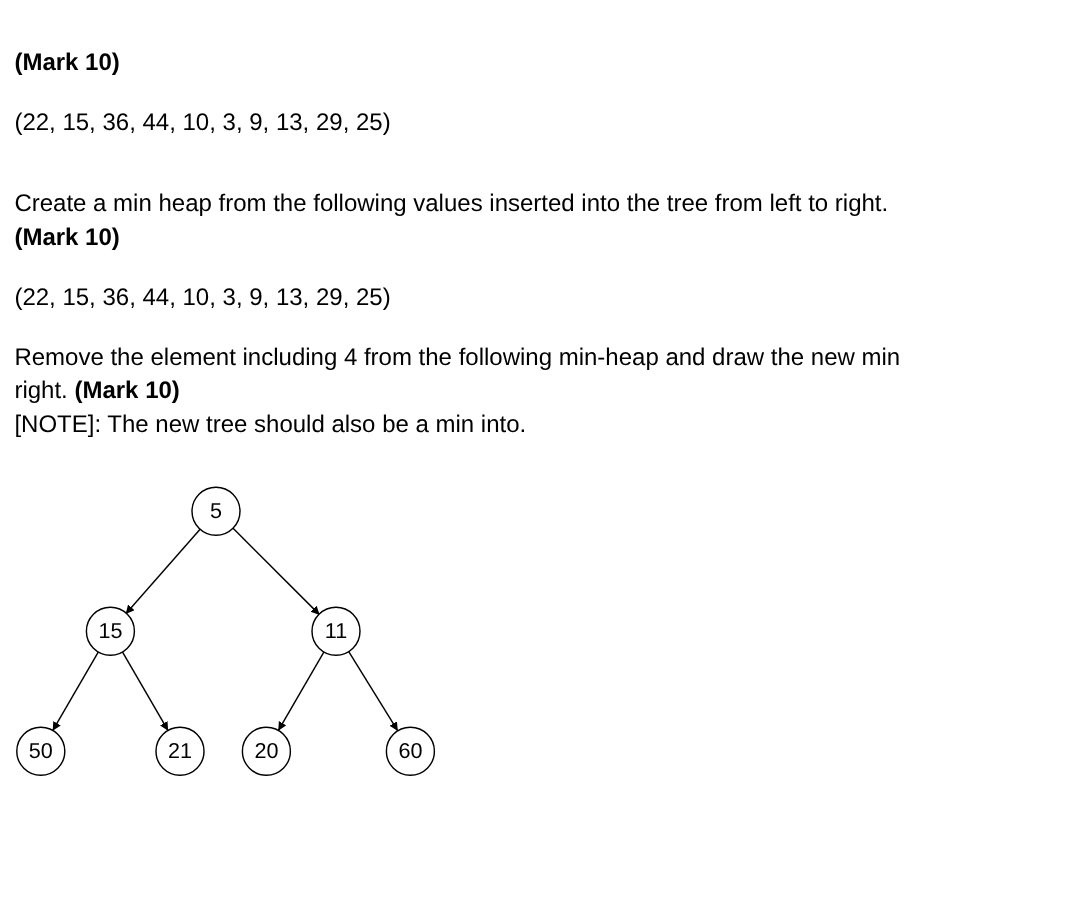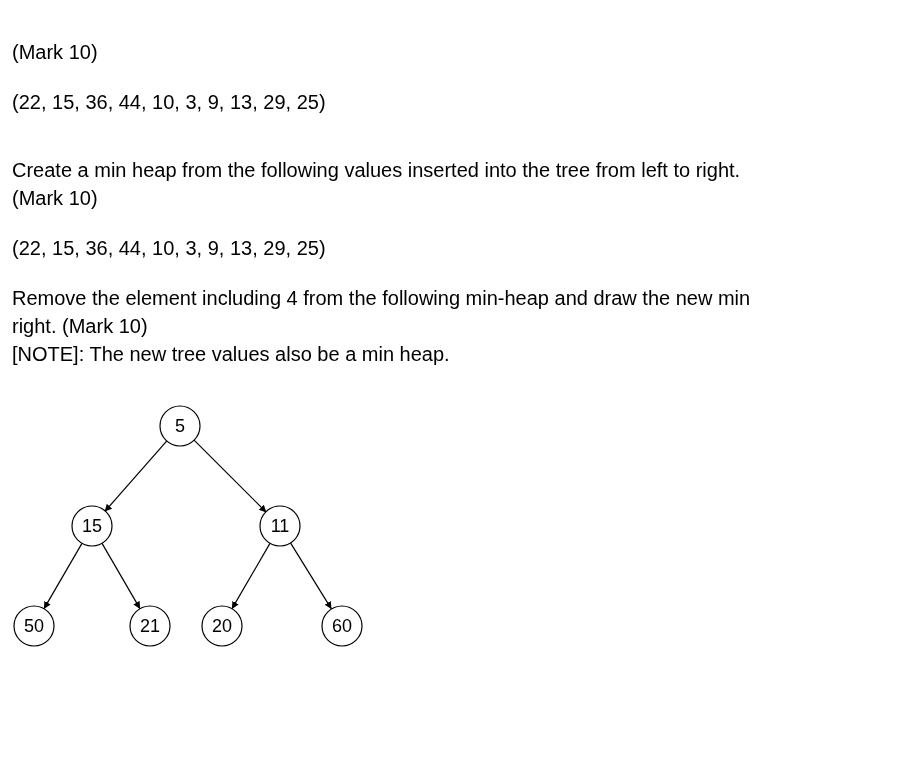--- a/index.html
+++ b/index.html
@@ -16,21 +16,21 @@
   .para {
     margin-bottom: 8px;
   }
   .gap-med {
     margin-bottom: 40px;
   }
   .gap-sm {
     margin-bottom: 22px;
   }
   .bold {
-    font-weight: normal;
+    font-weight: bold;
   }
   svg {
     display: block;
   }
   .node-circle {
     fill: #fff;
     stroke: #000;
     stroke-width: 1.2;
   }
   .node-text {
@@ -58,21 +58,21 @@
 
 <div class="para">
   <span>Create a min heap from the following values inserted into the tree from left to right.</span><br>
   <span class="bold">(Mark 10)</span>
 </div>
 <div class="para gap-sm" style="margin-top:22px;">(22, 15, 36, 44, 10, 3, 9, 13, 29, 25)</div>
 
 <div class="para">
   <span>Remove the element including 4 from the following min-heap and draw the new min</span><br>
   <span>right.  </span><span class="bold">(Mark 10)</span><br>
-  <span>[NOTE]: The new tree values also be a min heap.</span>
+  <span>[NOTE]: The new tree should also be a min into.</span>
 </div>
 
 <svg width="400" height="280" viewBox="0 0 400 280" style="margin-top:28px;">
   <defs>
     <marker id="arrowhead" markerWidth="8" markerHeight="8" refX="6" refY="3" orient="auto">
       <path d="M0,0 L6,3 L0,6 Z" fill="#000"></path>
     </marker>
   </defs>
 
   <line class="edge" x1="155.3" y1="44.4" x2="92.7" y2="115.6"></line>

